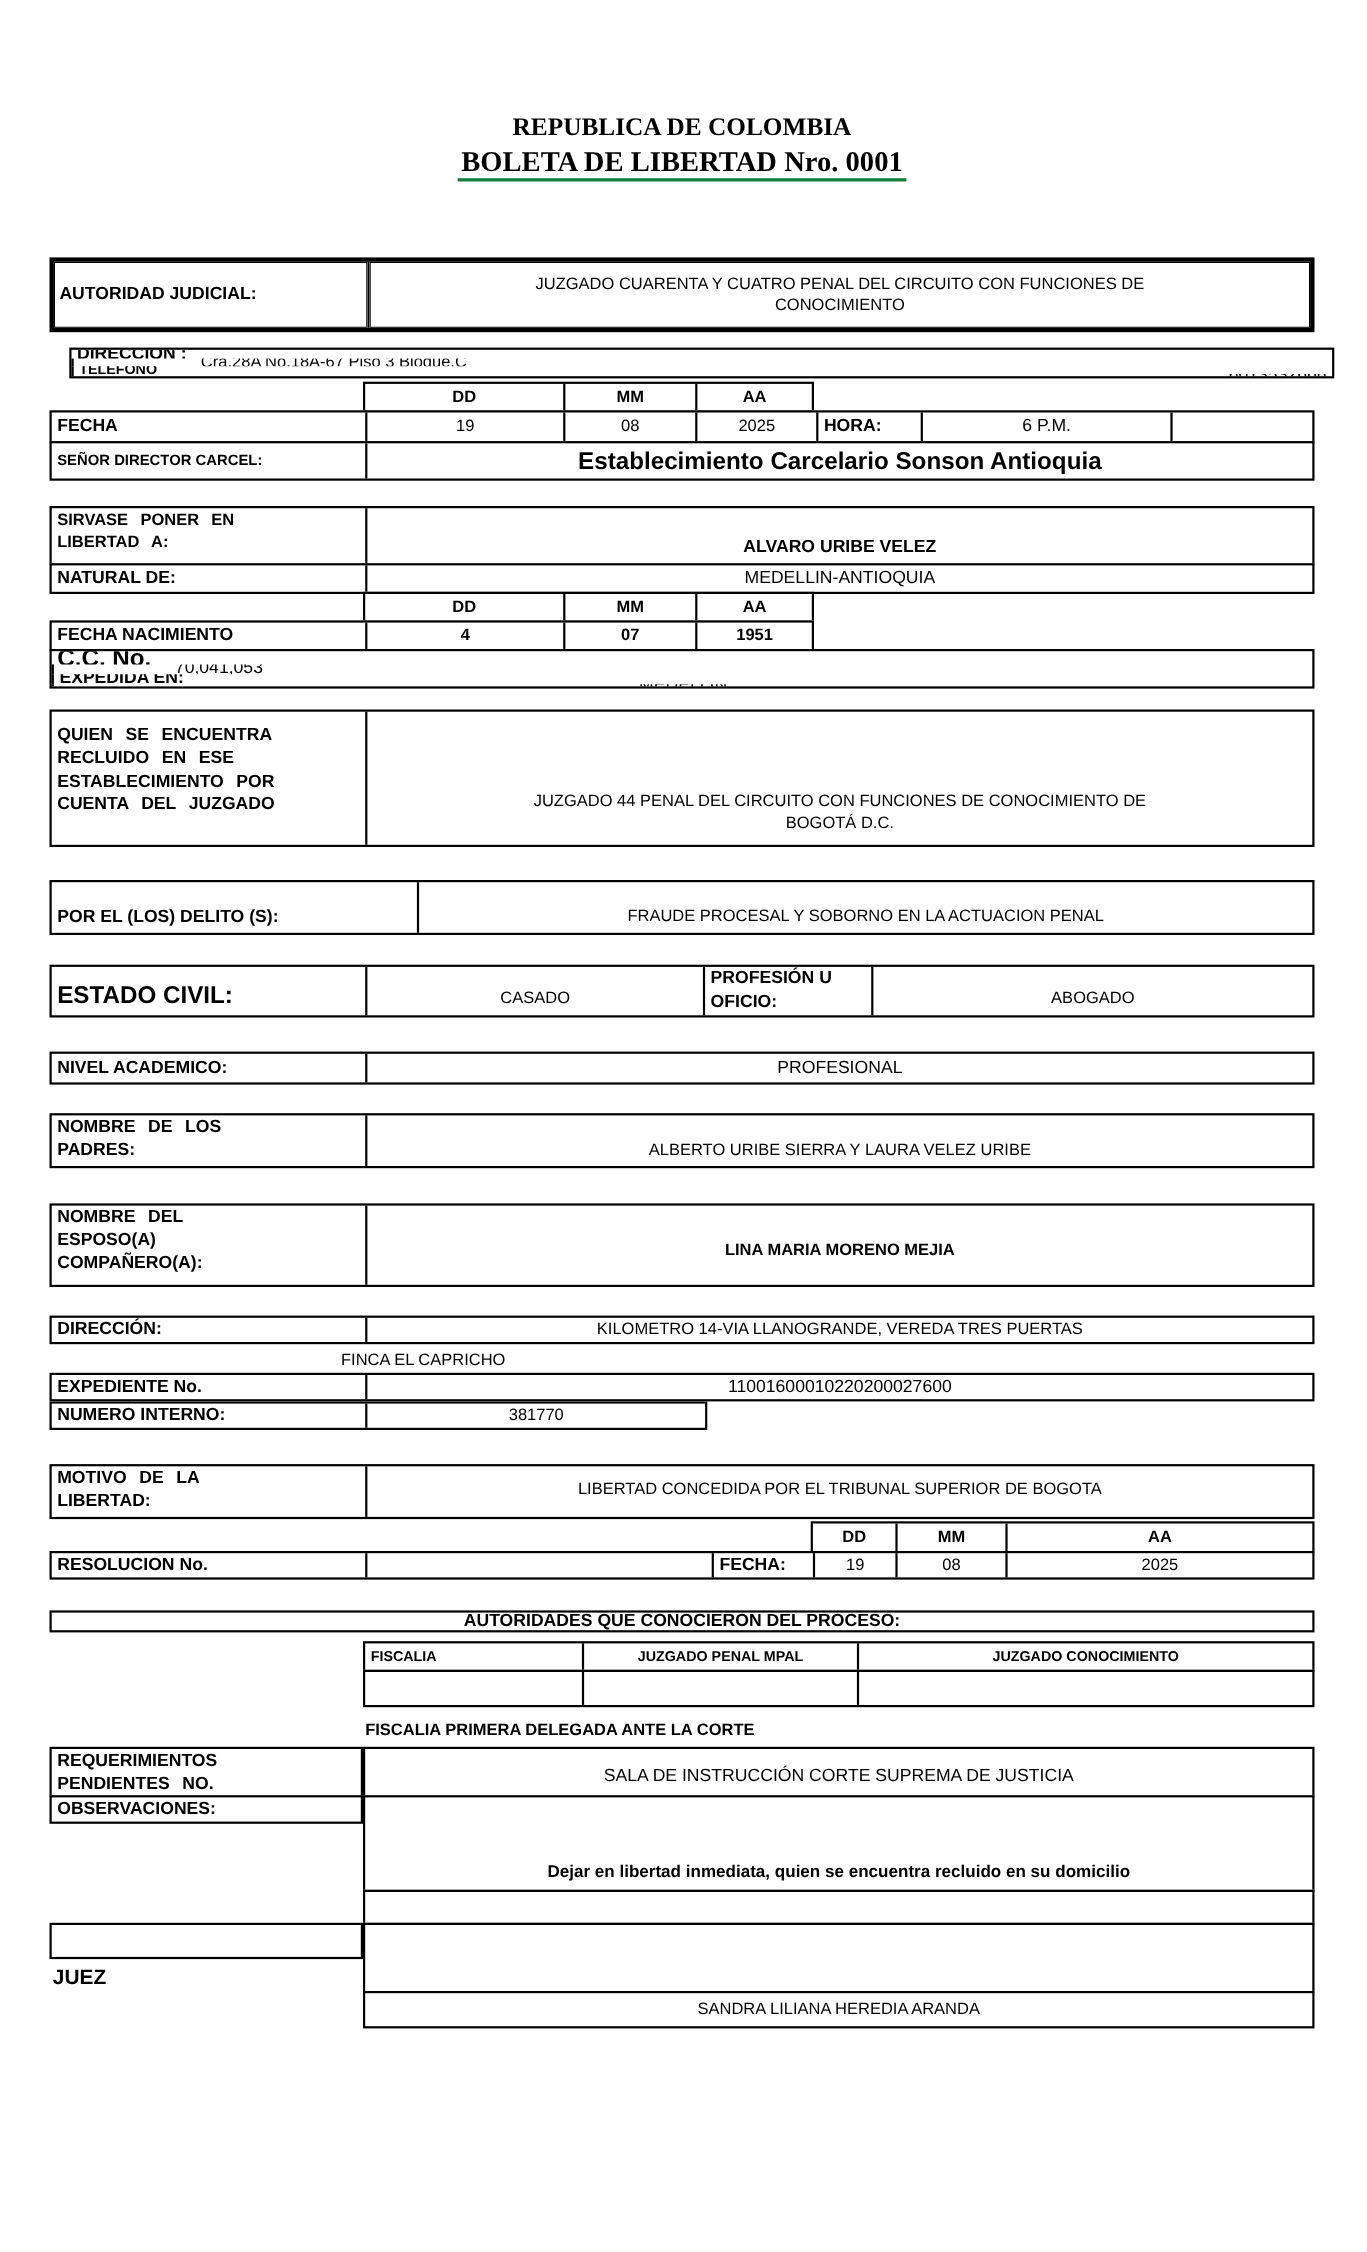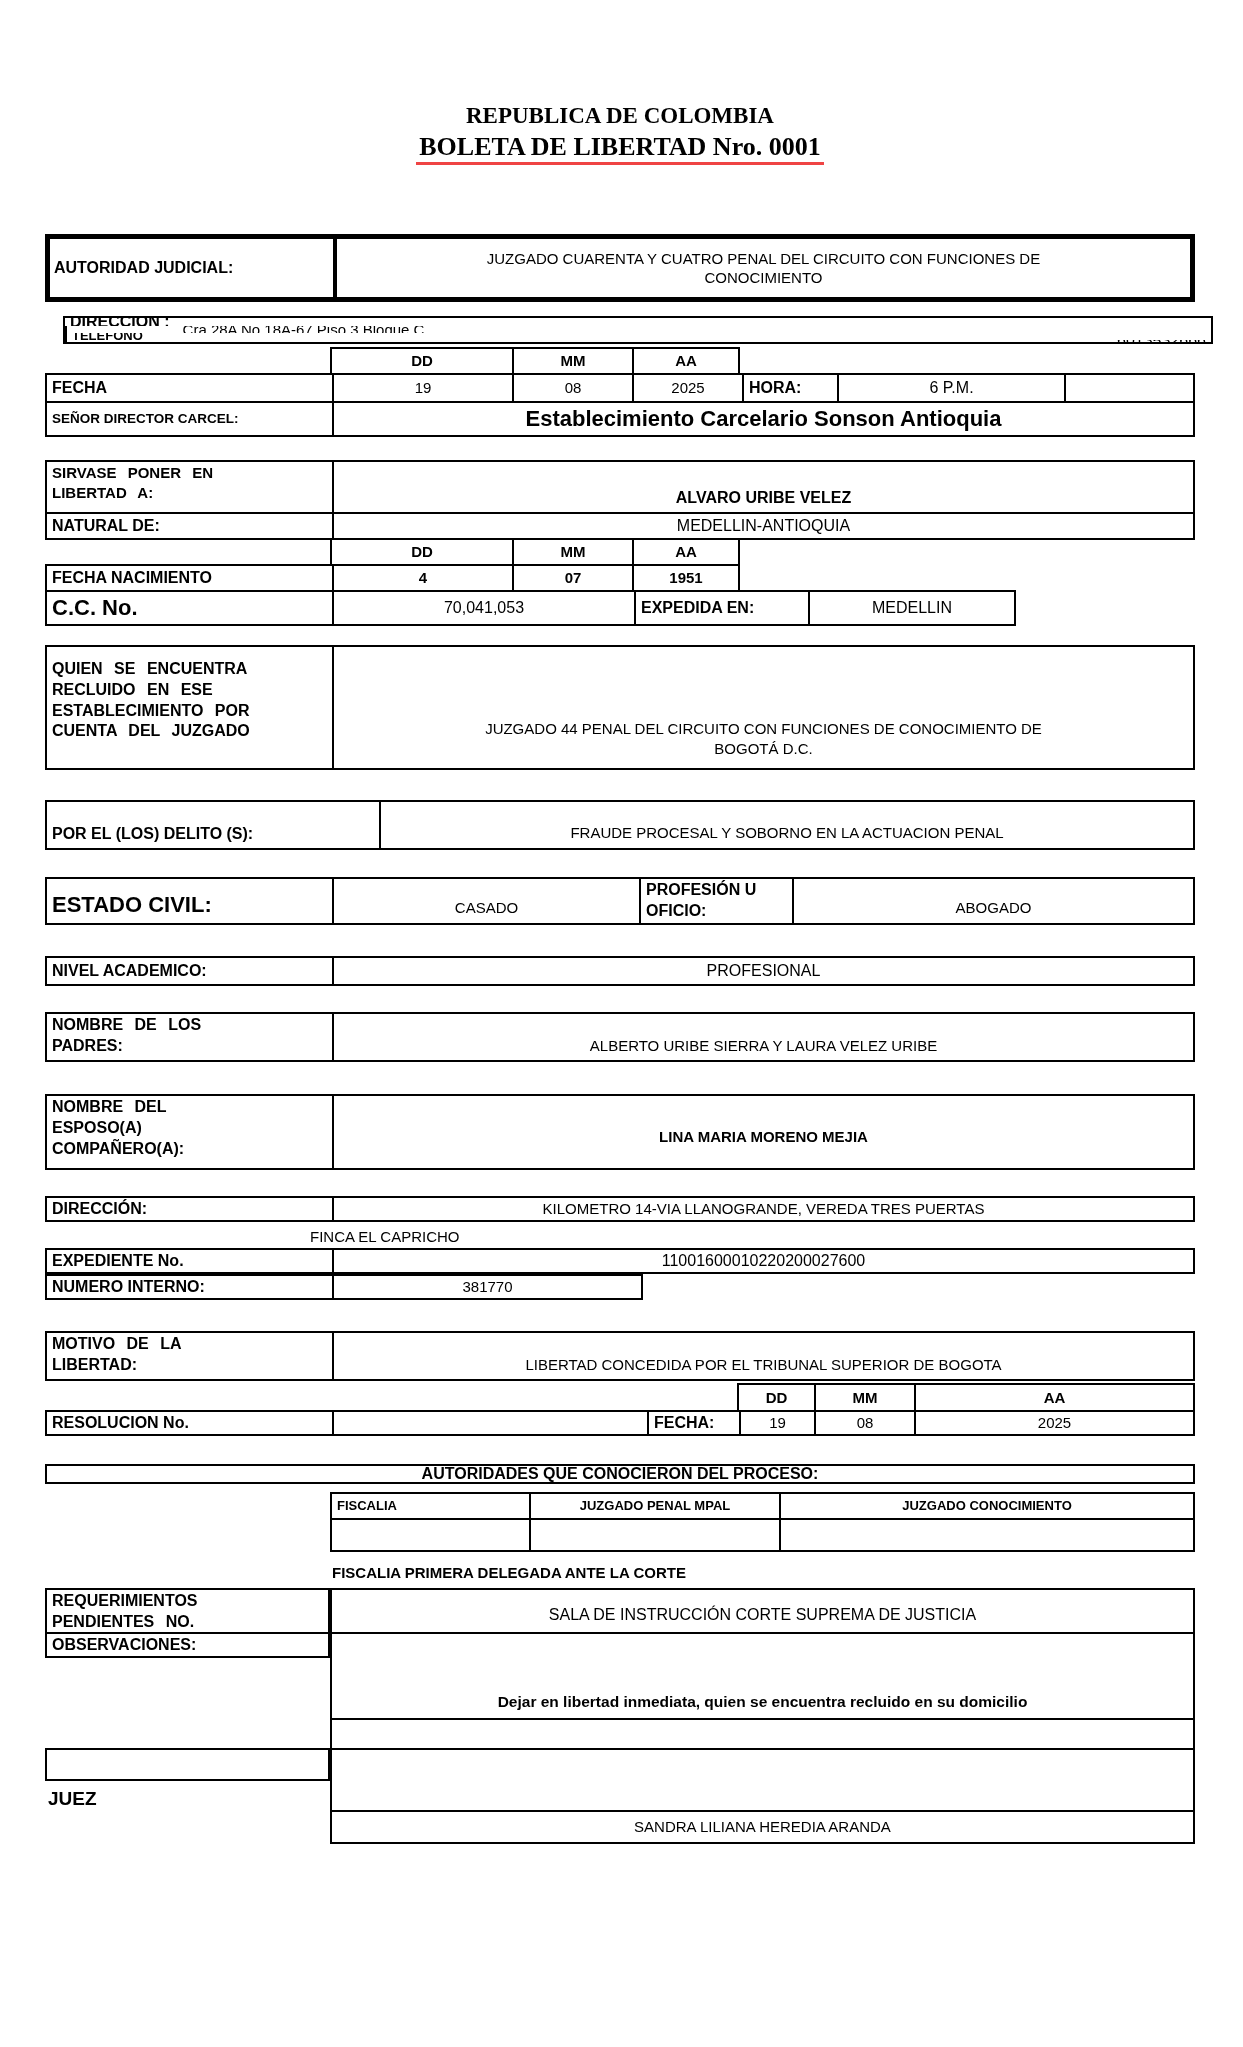--- a/index.html
+++ b/index.html
@@ -2,21 +2,21 @@
 <html><head>
 <meta charset="utf-8">
 <style>
   html,body{margin:0;padding:0;background:#fff;}
   .page{position:relative;width:1243px;height:2047px;background:#fff;color:#000;
         font-family:"Liberation Sans",sans-serif;overflow:hidden;}
   .t1{position:absolute;left:45px;top:103px;width:1150px;text-align:center;
       font-family:"Liberation Serif",serif;font-weight:700;font-size:23px;}
   .t2{position:absolute;left:45px;top:132px;width:1150px;text-align:center;
       font-family:"Liberation Serif",serif;font-weight:700;font-size:26px;}
-  .t2 .u{border-bottom:3px solid #ef4444;padding:0 3px 1px;}
+  .t2 .u{border-bottom:3px solid #15803d;padding:0 3px 1px;}
   .box{position:absolute;box-sizing:border-box;border:2px solid #000;display:flex;align-items:stretch;background:#fff;}
   .thick{border-width:4px;}
   .cell{box-sizing:border-box;display:flex;align-items:center;padding:1px 5px;font-size:15px;line-height:1.3;overflow:hidden;}
   .bl{border-left:2px solid #000;}
   .ctr{justify-content:center;text-align:center;}
   .rt{justify-content:flex-end;text-align:right;}
   .top{align-items:flex-start;}
   .btm{align-items:flex-end;padding-bottom:3px;}
   .b{font-weight:700;}
   .pre{white-space:pre-line;}
@@ -104,21 +104,21 @@
 
   <div class="box" style="left:45px;top:564px;width:695px;height:28px;">
     <div class="cell" style="width:285px;">
       <span class="b f16">FECHA NACIMIENTO</span>
     </div>
     <div class="cell bl ctr b" style="width:180px;">4</div>
     <div class="cell bl ctr b" style="width:120px;">07</div>
     <div class="cell bl ctr b" style="flex:1;">1951</div>
   </div>
 
-  <div class="box" style="left:45px;top:590px;width:971px;height:36px;">
+  <div class="box" style="left:45px;top:590px;width:1150px;height:36px;flex-direction:column;">
     <div class="cell" style="width:285px;">
       <span class="b f18">C.C. No.</span>
     </div>
     <div class="cell bl ctr f16" style="width:302px;">70,041,053</div>
     <div class="cell bl b f16" style="width:174px;">EXPEDIDA  EN:</div>
     <div class="cell bl ctr f16" style="flex:1;">MEDELLIN</div>
   </div>
 
   <div class="box" style="left:45px;top:645px;width:1150px;height:125px;">
     <div class="cell top" style="width:285px;padding-top:12px;">
@@ -194,21 +194,21 @@
       <span class="b f16">NUMERO INTERNO:</span>
     </div>
     <div class="cell bl ctr" style="flex:1;">381770</div>
   </div>
 
   <div class="box" style="left:45px;top:1331px;width:1150px;height:50px;">
     <div class="cell top" style="width:285px;">
       <span class="b pre ws f16">MOTIVO DE LA
 LIBERTAD:</span>
     </div>
-    <div class="cell bl ctr btm" style="flex:1;padding-bottom:5px;">LIBERTAD CONCEDIDA POR EL TRIBUNAL SUPERIOR DE BOGOTA</div>
+    <div class="cell bl ctr btm" style="flex:1;padding-bottom:16px;">LIBERTAD CONCEDIDA POR EL TRIBUNAL SUPERIOR DE BOGOTA</div>
   </div>
 
   <div class="box" style="left:737px;top:1383px;width:458px;height:29px;">
     <div class="cell ctr b" style="width:75px;">DD</div>
     <div class="cell ctr b bl" style="width:100px;">MM</div>
     <div class="cell ctr b bl" style="flex:1;">AA</div>
   </div>
 
   <div class="box" style="left:45px;top:1410px;width:1150px;height:26px;">
     <div class="cell" style="width:285px;">

